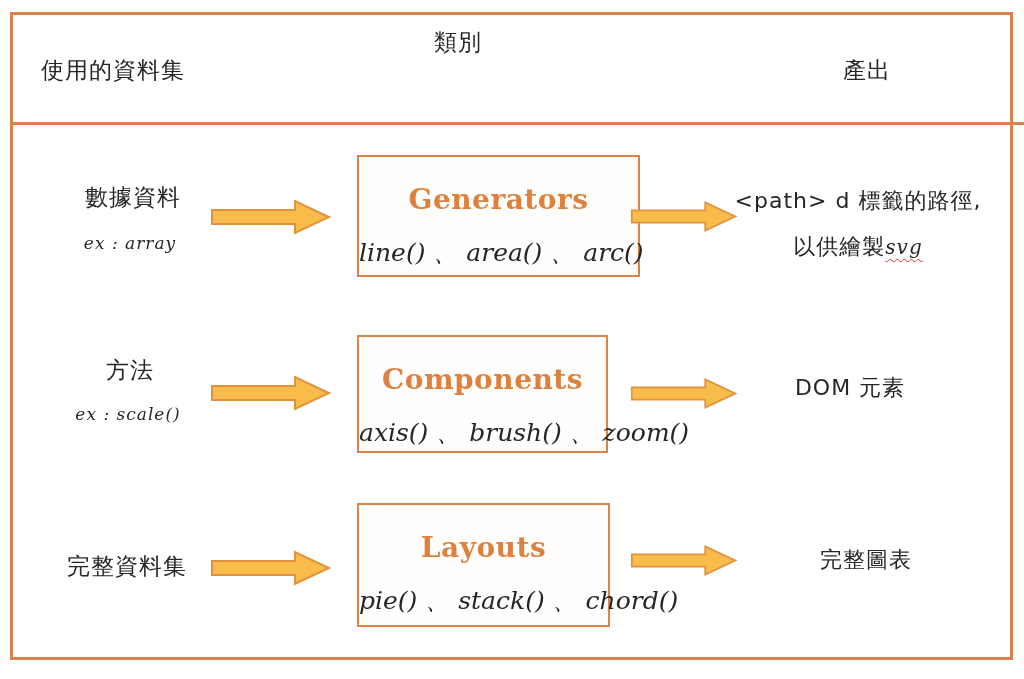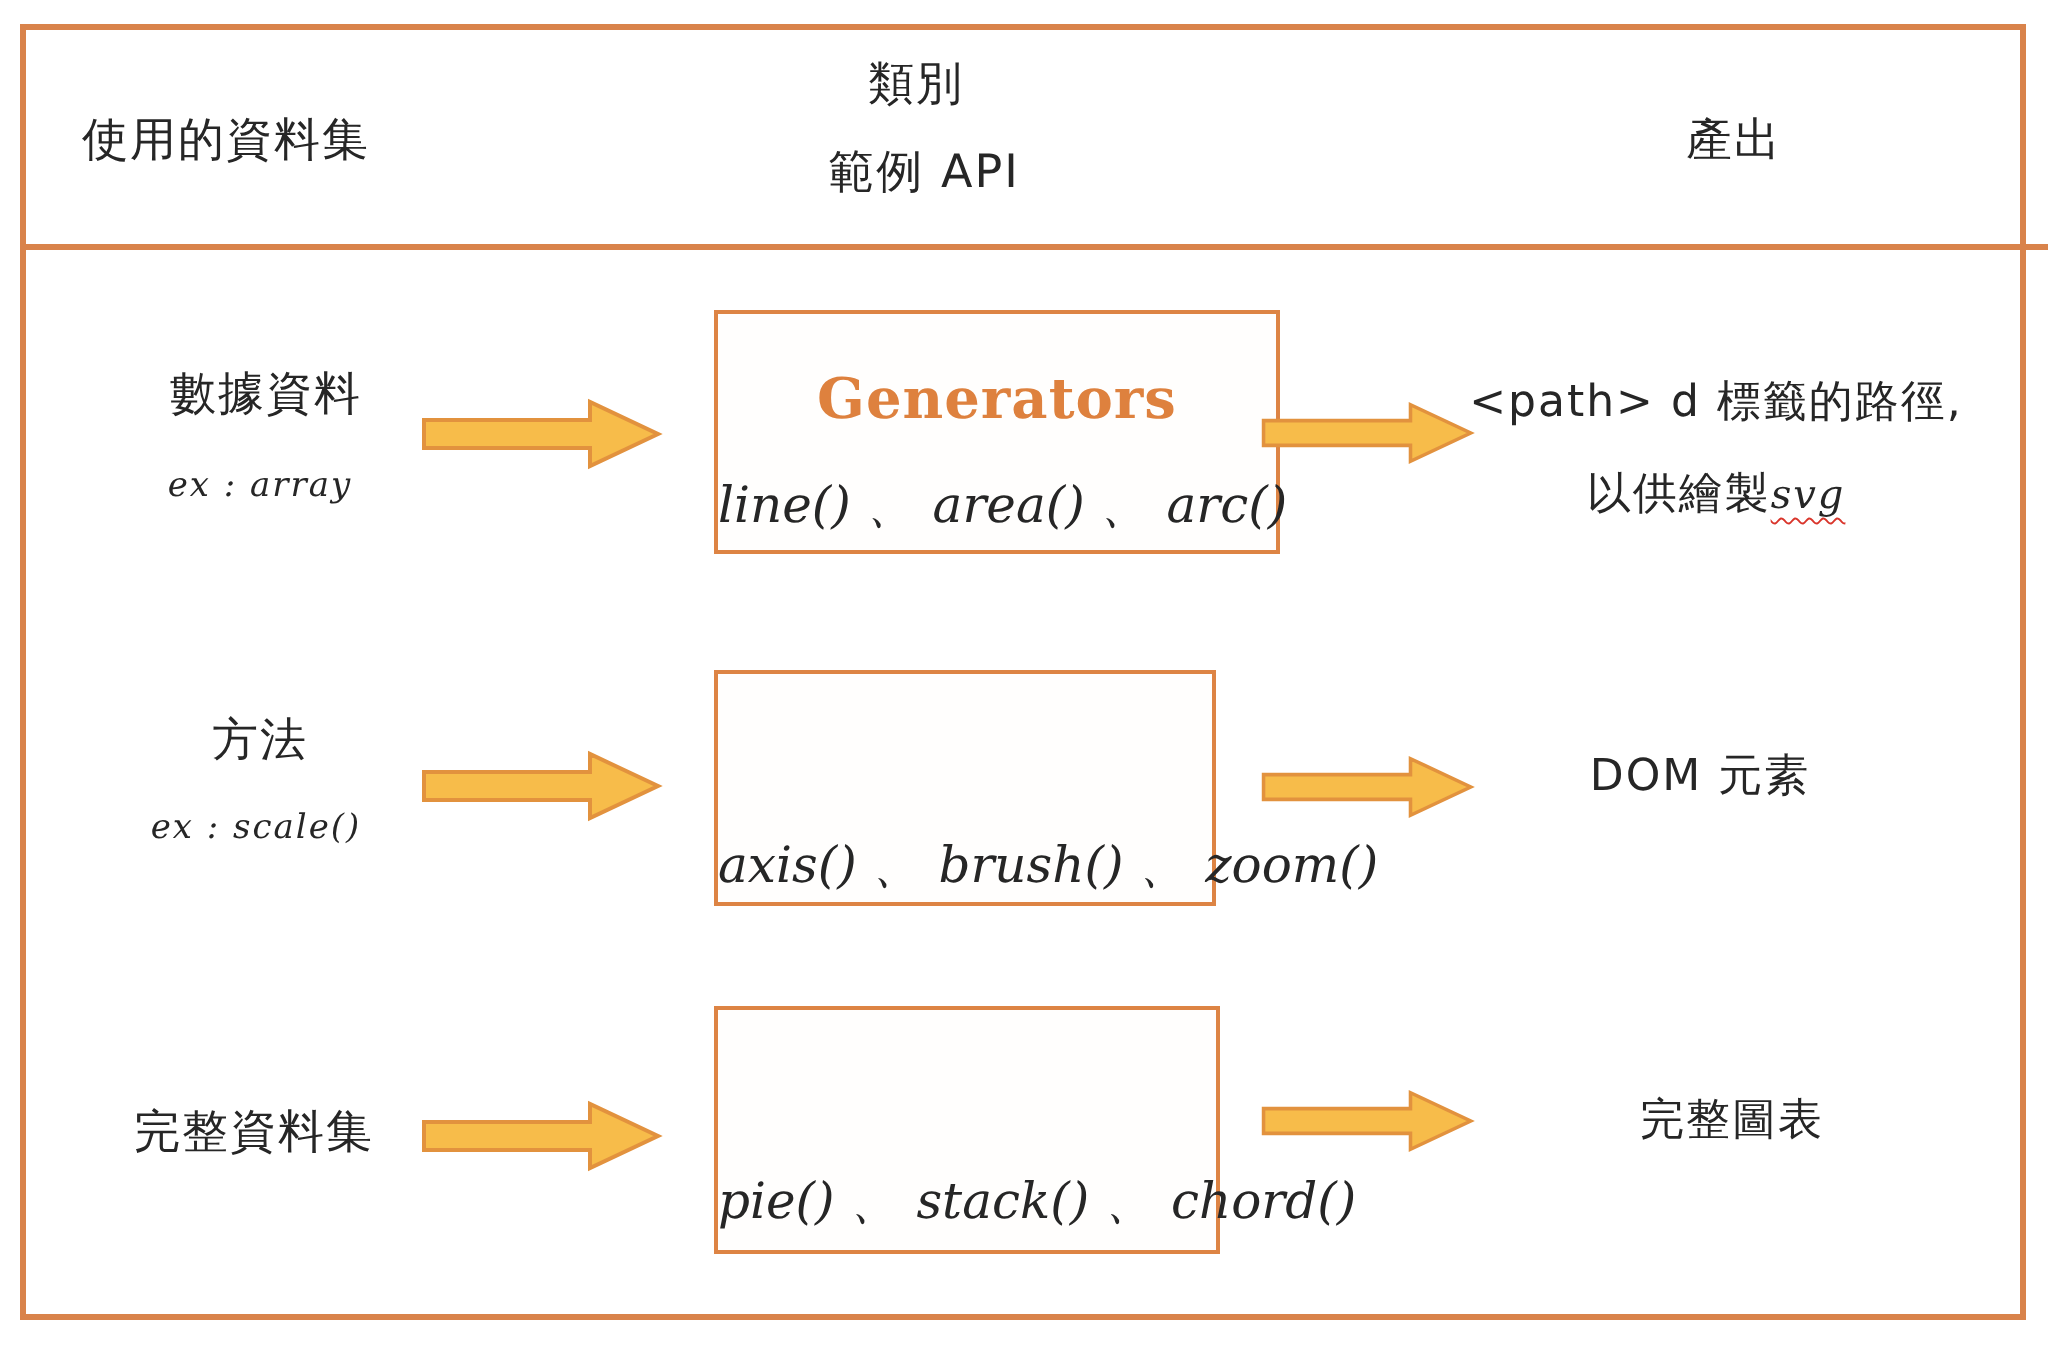--- a/index.html
+++ b/index.html
@@ -69,21 +69,20 @@
 </head>
 <body>
 
 <div class="canvas">
 
   <div class="frame"></div>
   <div class="divider"></div>
 
   <div class="lbl hdr" style="left:113px;top:70px;">使用的資料集</div>
   <div class="lbl hdr" style="left:458px;top:42px;">類別</div>
-  <div class="lbl hdr" style="left:462px;top:86px;">範例 API</div>
   <div class="lbl hdr" style="left:867px;top:70px;">產出</div>
 
   <div>
     <div class="lbl" style="left:133px;top:197px;">數據資料</div>
     <div class="lbl latin" style="left:130px;top:243px;">ex : array</div>
 
     <div class="arrow" style="left:210px;top:198px;">
       <svg width="122" height="38" viewBox="0 0 122 38">
         <polygon points="2,12 85,12 85,3 119,19 85,35 85,26 2,26" fill="var(--arrow-fill)" stroke="var(--arrow-stroke)" stroke-width="2"></polygon>
       </svg>
@@ -110,20 +109,21 @@
     <div class="lbl" style="left:130px;top:370px;">方法</div>
     <div class="lbl latin" style="left:128px;top:414px;">ex : scale()</div>
 
     <div class="arrow" style="left:210px;top:374px;">
       <svg width="122" height="38" viewBox="0 0 122 38">
         <polygon points="2,12 85,12 85,3 119,19 85,35 85,26 2,26" fill="var(--arrow-fill)" stroke="var(--arrow-stroke)" stroke-width="2"></polygon>
       </svg>
     </div>
 
     <div class="box" style="left:357px;top:335px;width:251px;height:118px;">
+      <div class="box-title">Components</div>
       <div class="box-apis">axis() 、 brush() 、 zoom()</div>
     </div>
 
     <div class="arrow" style="left:630px;top:376px;">
       <svg width="108" height="35" viewBox="0 0 122 38">
         <polygon points="2,12 85,12 85,3 119,19 85,35 85,26 2,26" fill="var(--arrow-fill)" stroke="var(--arrow-stroke)" stroke-width="2"></polygon>
       </svg>
     </div>
 
     <div class="lbl out-line" style="left:850px;top:388px;">DOM 元素</div>
@@ -132,20 +132,21 @@
   <div>
     <div class="lbl" style="left:127px;top:566px;">完整資料集</div>
 
     <div class="arrow" style="left:210px;top:549px;">
       <svg width="122" height="38" viewBox="0 0 122 38">
         <polygon points="2,12 85,12 85,3 119,19 85,35 85,26 2,26" fill="var(--arrow-fill)" stroke="var(--arrow-stroke)" stroke-width="2"></polygon>
       </svg>
     </div>
 
     <div class="box" style="left:357px;top:503px;width:253px;height:124px;">
+      <div class="box-title">Layouts</div>
       <div class="box-apis">pie() 、 stack() 、 chord()</div>
     </div>
 
     <div class="arrow" style="left:630px;top:543px;">
       <svg width="108" height="35" viewBox="0 0 122 38">
         <polygon points="2,12 85,12 85,3 119,19 85,35 85,26 2,26" fill="var(--arrow-fill)" stroke="var(--arrow-stroke)" stroke-width="2"></polygon>
       </svg>
     </div>
 
     <div class="lbl out-line" style="left:866px;top:560px;">完整圖表</div>

